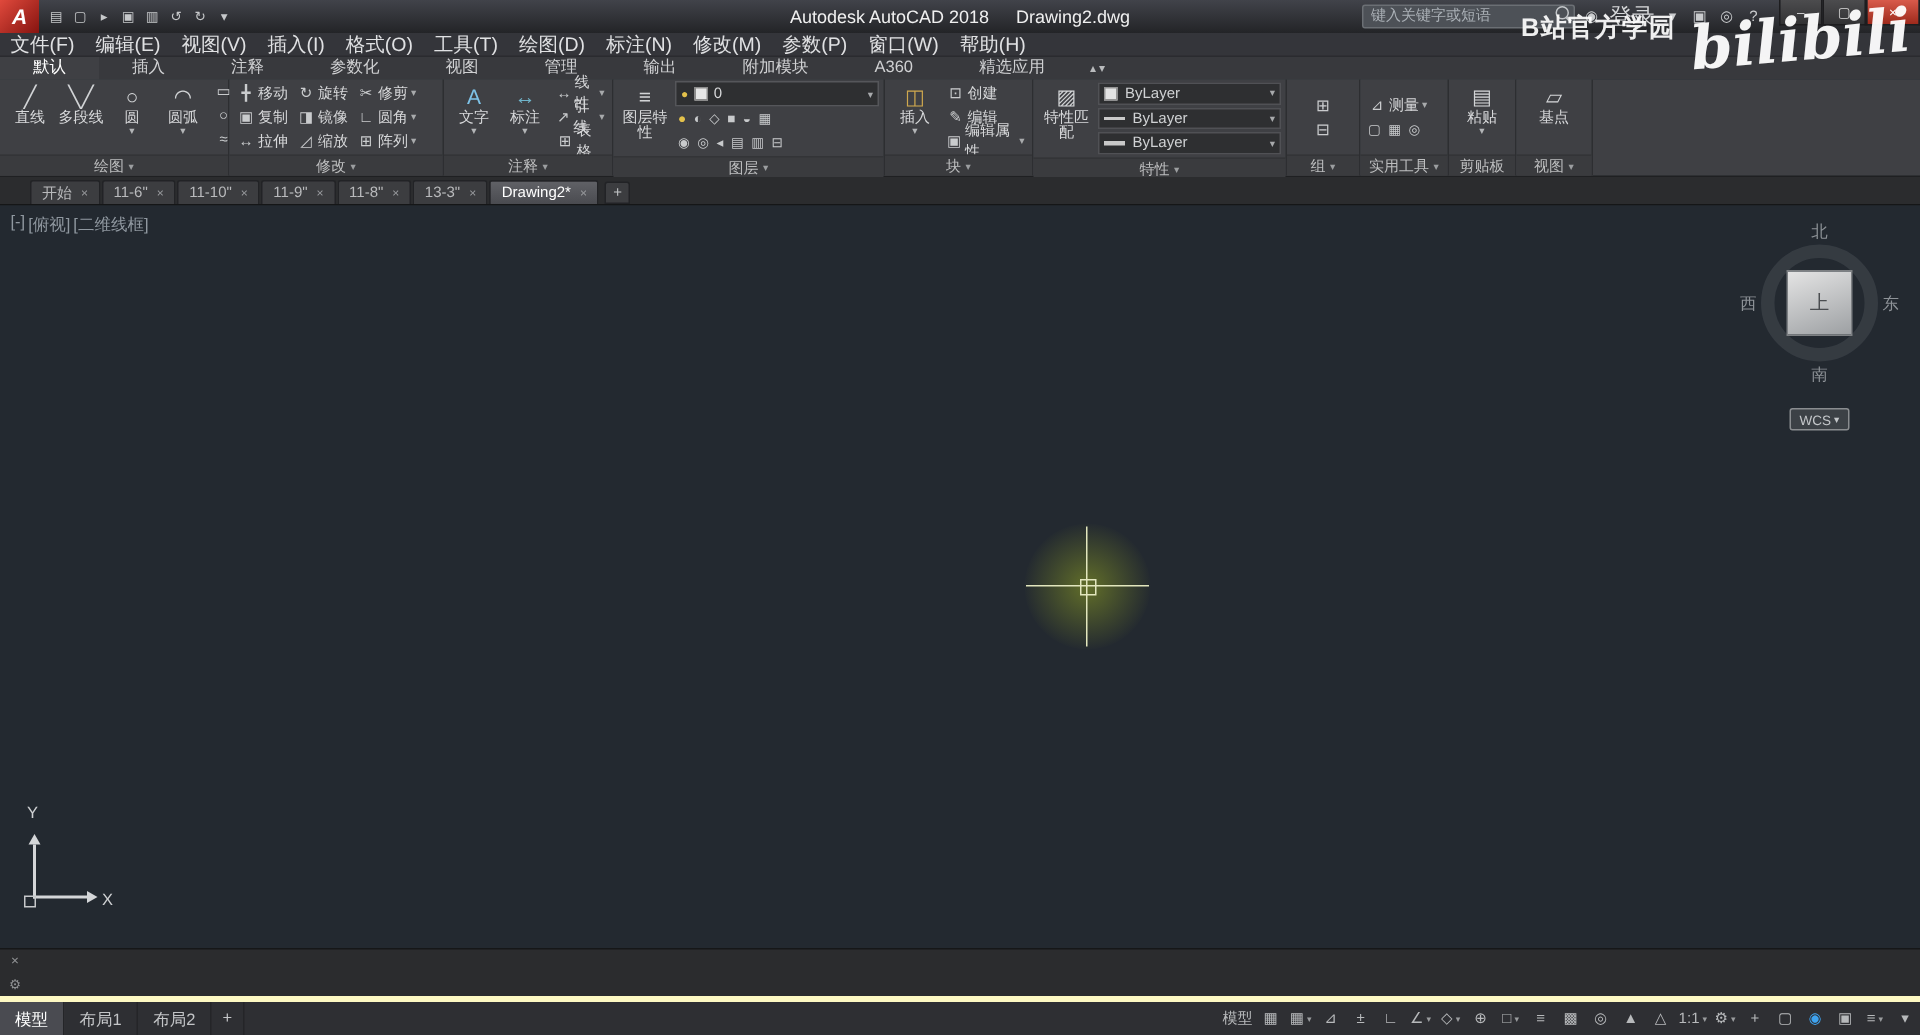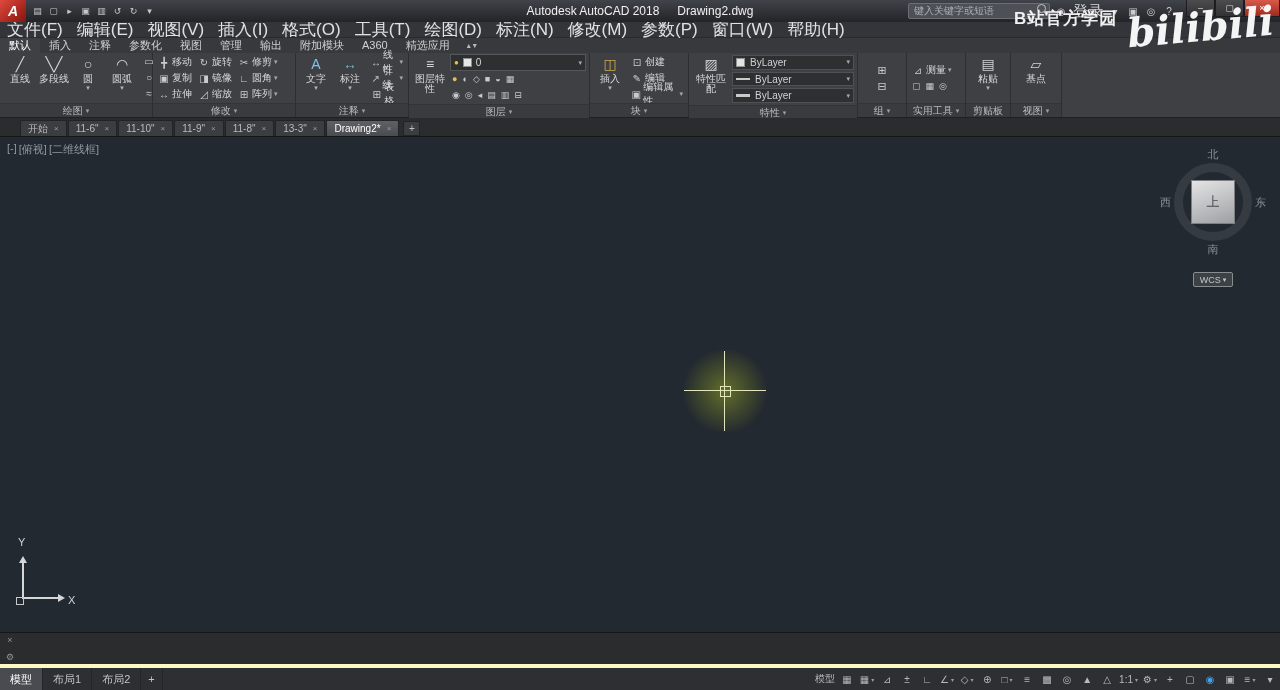--- a/index.html
+++ b/index.html
@@ -22,26 +22,26 @@
   .search-input::placeholder{color:#aab0b6;}
   .mag{width:7px;height:7px;border:1.5px solid #c3c6c9;border-radius:50%;position:relative;display:inline-block;}
   .mag::after{content:"";position:absolute;width:4px;height:1.5px;background:#c3c6c9;transform:rotate(45deg);left:6px;top:7px;}
   .tb-icon{width:16px;text-align:center;font-size:10px;color:#c9cbcd;}
   .tb-label{font-size:15px;color:#d6d8da;padding:0 2px;}
   .winbtns{display:flex;align-self:flex-start;margin-left:6px;}
   .winbtn{width:27px;height:16px;display:flex;align-items:center;justify-content:center;font-size:9px;color:#dadada;background:linear-gradient(#4c4c4e,#323234);border:1px solid #1d1d1f;border-top:none;}
   .winbtn.close{width:34px;background:linear-gradient(#d85a4b,#9e2a1c);color:#fff;}
 
   
-  .menubar{height:15px;background:#34353a;display:flex;align-items:center;color:#e0e1e3;font-size:17px;flex:none;border-bottom:1px solid #2a2b2f;}
+  .menubar{height:15px;background:#34353a;display:flex;align-items:center;color:#e0e1e3;font-size:13px;flex:none;border-bottom:1px solid #2a2b2f;}
   .menu-item{padding:0 7px;line-height:15px;cursor:default;}
 
   
   .ribbon-tabstrip{height:15px;background:#38393d;display:flex;align-items:flex-end;font-size:11px;flex:none;}
-  .ribbon-tab{padding:0 9px;line-height:15px;color:#cfd0d2;}
+  .ribbon-tab{padding:0 22px;line-height:15px;color:#cfd0d2;}
   .ribbon-tab.active{background:#3f4044;color:#fff;}
   .ribbon-collapse{margin-left:8px;display:flex;align-items:center;gap:2px;color:#b9bbbd;font-size:8px;line-height:15px;}
 
   
   .ribbon{height:64px;background:#3f4044;display:flex;flex:none;border-bottom:1px solid #1f2022;}
   .panel{display:flex;flex-direction:column;border-right:1px solid #2d2e31;background:#3f4044;flex:none;}
   .panel-content{height:50px;display:flex;align-items:stretch;padding:1px 3px;gap:2px;}
   .panel-label{height:13px;font-size:10px;color:#bdbebf;display:flex;align-items:center;justify-content:center;gap:3px;background:#3a3b3e;border-top:1px solid #333437;}
   .panel-label .plcaret{font-size:7px;color:#9c9ea0;}
   .bigbtn{min-width:30px;max-width:40px;display:flex;flex-direction:column;align-items:center;justify-content:flex-start;padding:1px 2px;cursor:default;}

